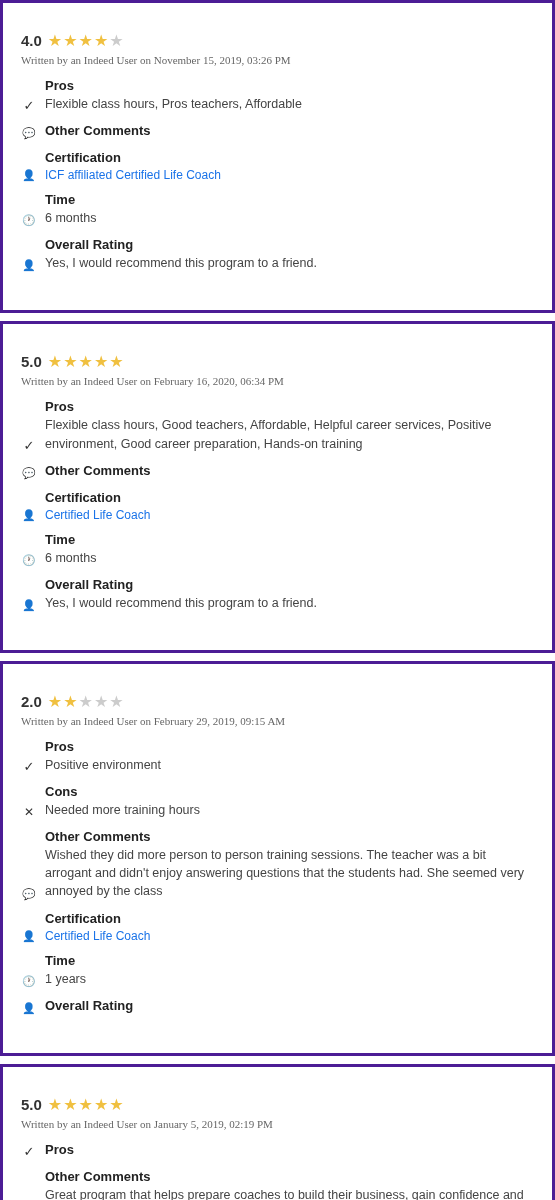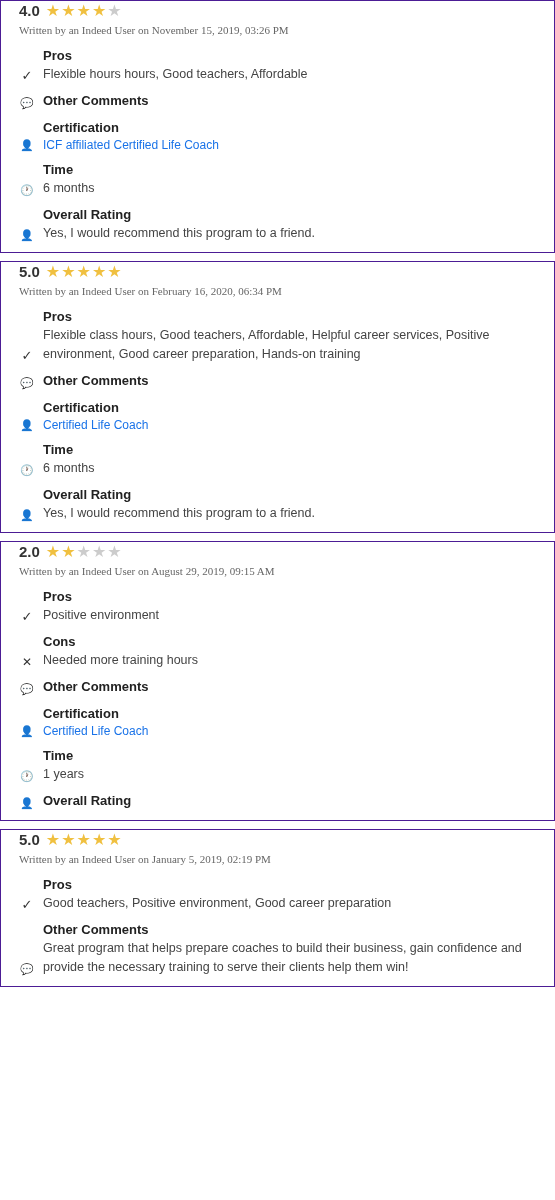--- a/index.html
+++ b/index.html
@@ -4,22 +4,22 @@
   <style>
     * { box-sizing: border-box; margin: 0; padding: 0; }
     body {
       font-family: -apple-system, BlinkMacSystemFont, 'Segoe UI', Arial, sans-serif;
       font-size: 13px;
       color: #333;
       background: #fff;
       width: 555px;
     }
     .review-card {
-      border: 1px solid #4c1d95;
-      padding: 0 18px;
+      border: 3px solid #4c1d95;
+      padding: 28px 18px;
       margin-bottom: 8px;
       background: #fff;
     }
     .rating-row {
       display: flex;
       align-items: center;
       gap: 6px;
       margin-bottom: 4px;
     }
     .rating-number {
@@ -106,21 +106,21 @@
           <span class="star ">★</span>
           <span class="star empty">★</span>
         </div>
       </div>
       <div class="review-meta">Written by an Indeed User on November 15, 2019, 03:26 PM</div>
 
       <div class="section">
         <div class="section-icon icon-check"></div>
         <div class="section-content">
           <div class="section-title">Pros</div>
-          <div class="section-body">Flexible hours hours, Good teachers, Affordable</div>
+          <div class="section-body">Flexible class hours, Pros teachers, Affordable</div>
         </div>
       </div>
 
       <div class="section">
         <div class="section-icon icon-comment"></div>
         <div class="section-content">
           <div class="section-title">Other Comments</div>
         </div>
       </div>
 
@@ -206,21 +206,21 @@
       <div class="rating-row">
         <span class="rating-number">2.0</span>
         <div class="stars">
           <span class="star ">★</span>
           <span class="star ">★</span>
           <span class="star empty">★</span>
           <span class="star empty">★</span>
           <span class="star empty">★</span>
         </div>
       </div>
-      <div class="review-meta">Written by an Indeed User on August 29, 2019, 09:15 AM</div>
+      <div class="review-meta">Written by an Indeed User on February 29, 2019, 09:15 AM</div>
 
       <div class="section">
         <div class="section-icon icon-check"></div>
         <div class="section-content">
           <div class="section-title">Pros</div>
           <div class="section-body">Positive environment</div>
         </div>
       </div>
 
       <div class="section">
@@ -228,20 +228,21 @@
         <div class="section-content">
           <div class="section-title">Cons</div>
           <div class="section-body">Needed more training hours</div>
         </div>
       </div>
 
       <div class="section">
         <div class="section-icon icon-comment"></div>
         <div class="section-content">
           <div class="section-title">Other Comments</div>
+          <div class="section-body">Wished they did more person to person training sessions. The teacher was a bit arrogant and didn't enjoy answering questions that the students had. She seemed very annoyed by the class</div>
         </div>
       </div>
 
       <div class="section">
         <div class="section-icon icon-person"></div>
         <div class="section-content">
           <div class="section-title">Certification</div>
           <a class="section-link" href="#">Certified Life Coach</a>
         </div>
       </div>
@@ -272,21 +273,20 @@
           <span class="star ">★</span>
           <span class="star ">★</span>
         </div>
       </div>
       <div class="review-meta">Written by an Indeed User on January 5, 2019, 02:19 PM</div>
 
       <div class="section">
         <div class="section-icon icon-check"></div>
         <div class="section-content">
           <div class="section-title">Pros</div>
-          <div class="section-body">Good teachers, Positive environment, Good career preparation</div>
         </div>
       </div>
 
       <div class="section">
         <div class="section-icon icon-comment"></div>
         <div class="section-content">
           <div class="section-title">Other Comments</div>
           <div class="section-body">Great program that helps prepare coaches to build their business, gain confidence and provide the necessary training to serve their clients help them win!</div>
         </div>
       </div>

